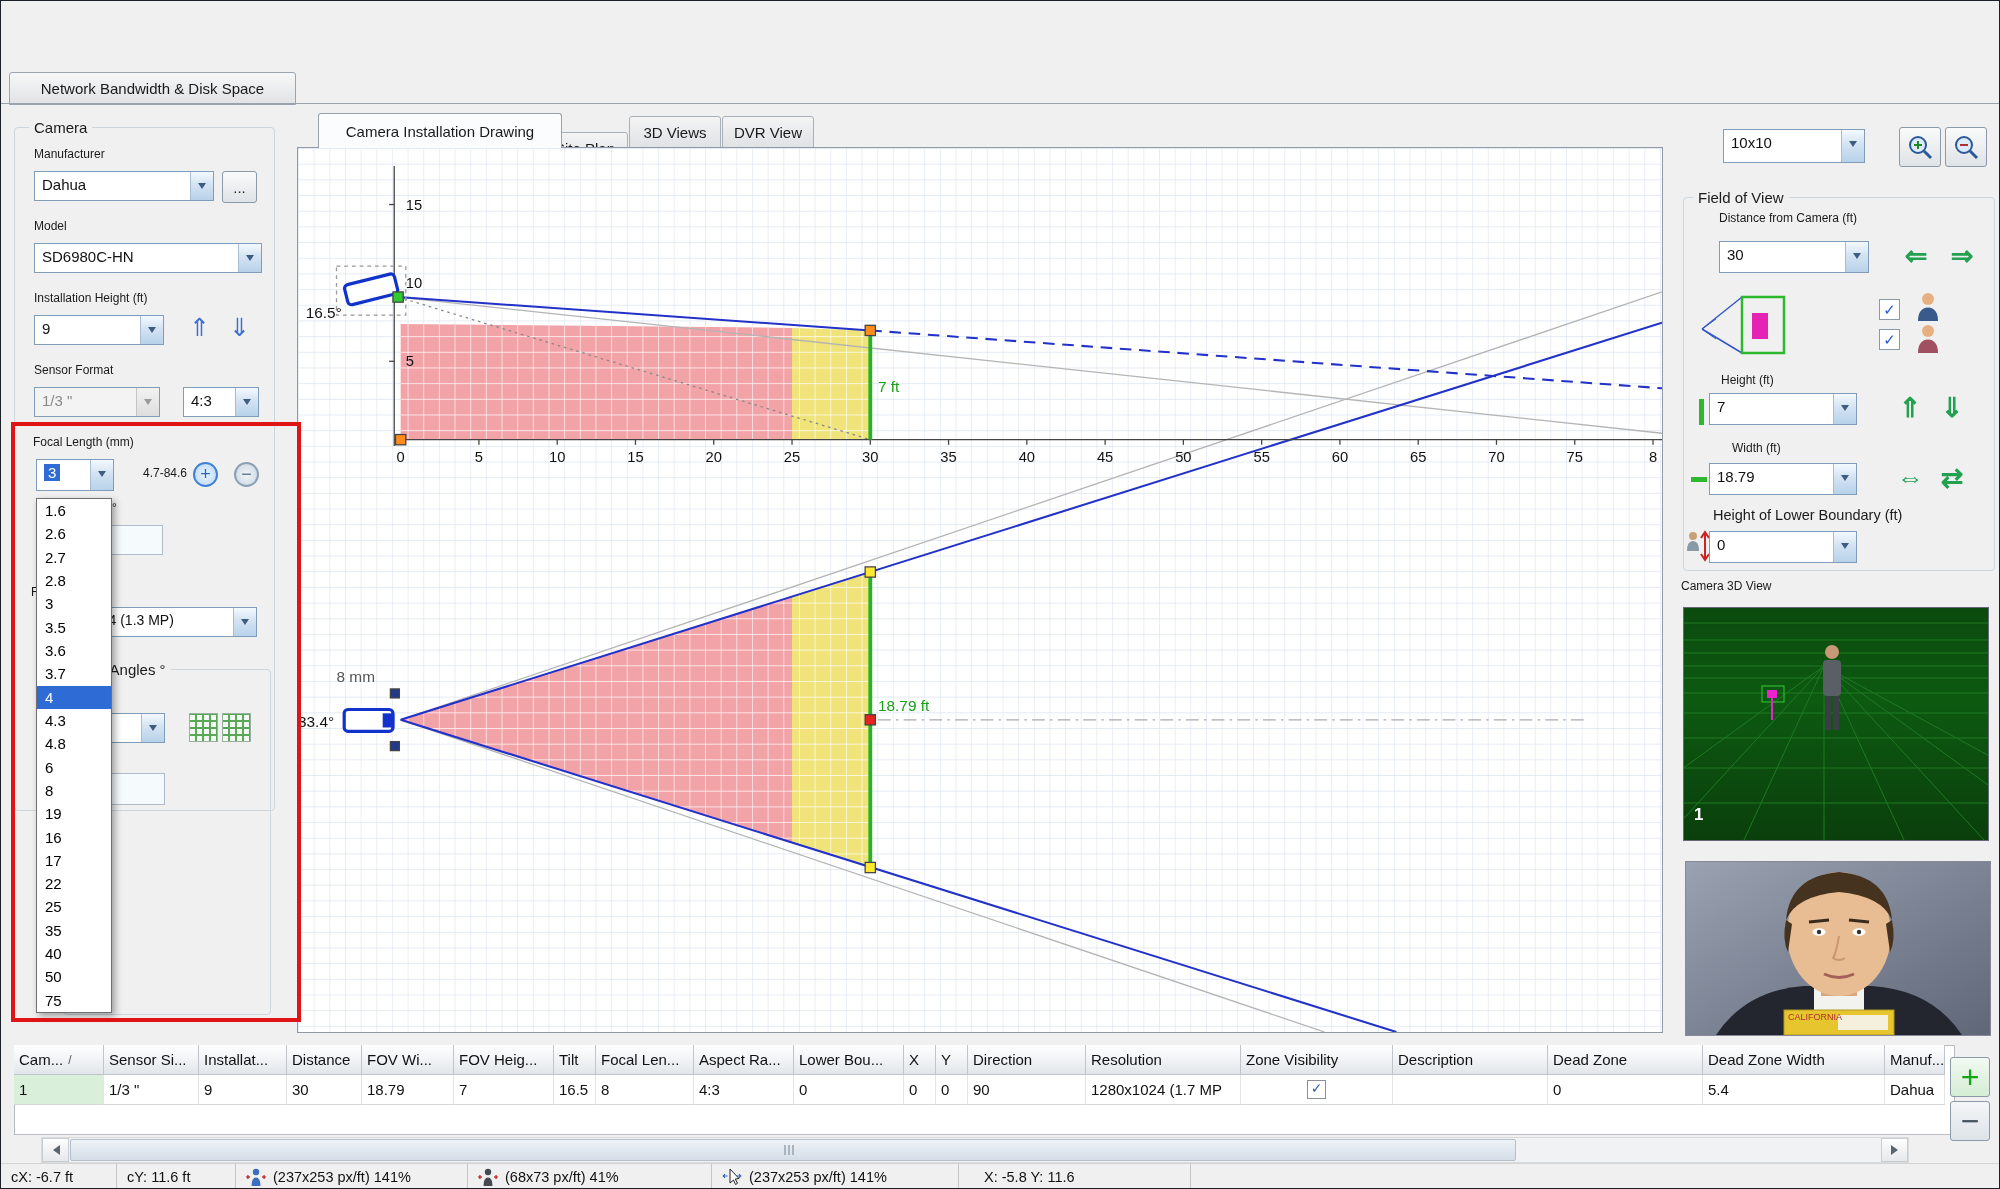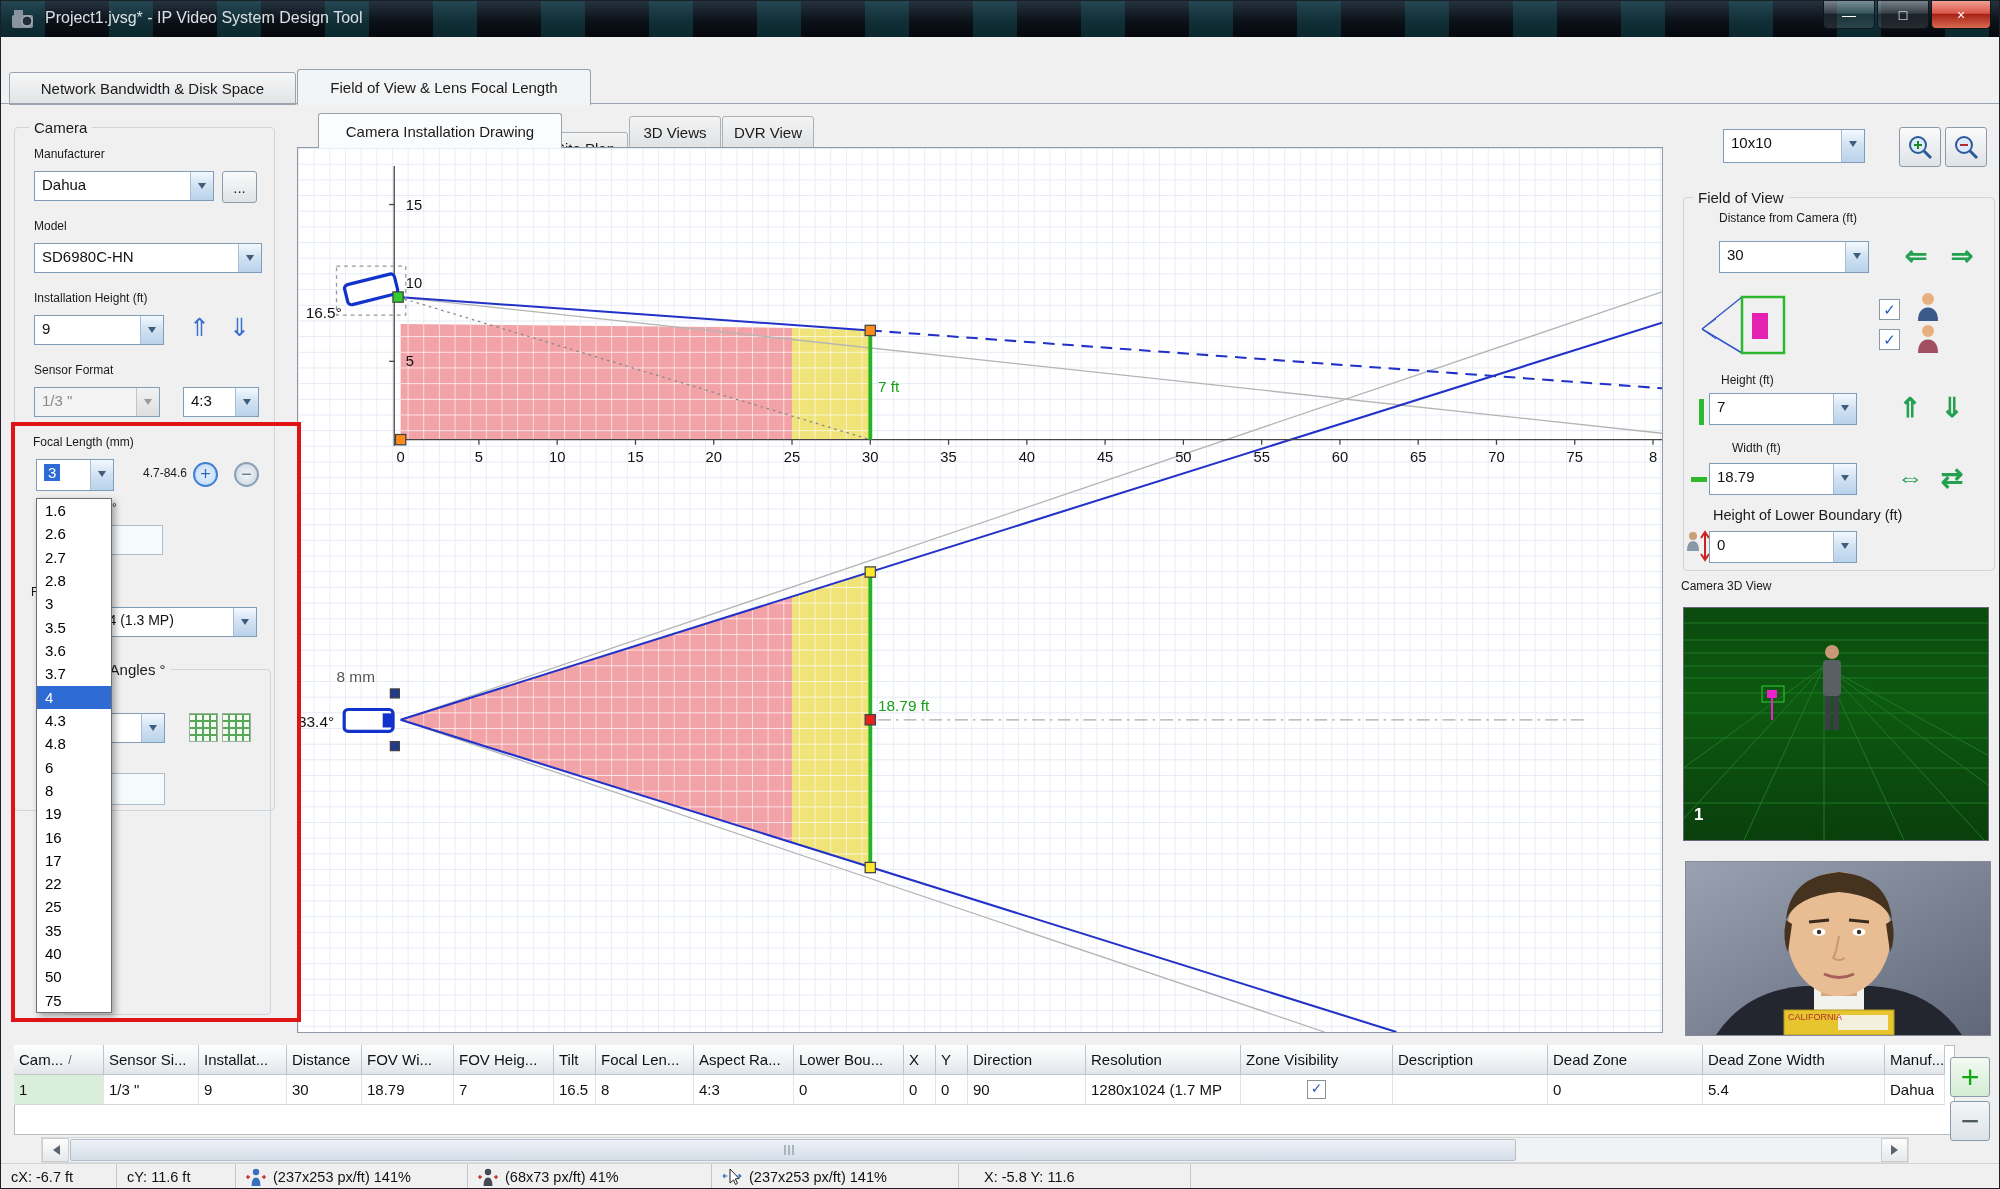--- a/index.html
+++ b/index.html
@@ -99,44 +99,24 @@
   
   #statusbar{position:absolute;left:0;top:1162px;width:2000px;height:27px;background:#f0f0f0;border-top:1px solid #d4d4d4;
     display:flex;font-size:14.5px;color:#111;box-sizing:border-box;}
   .sseg{border-right:1px solid #c6c6c6;display:flex;align-items:center;padding-left:10px;gap:7px;box-sizing:border-box;white-space:nowrap;}
 </style>
 </head>
 <body>
 
 <div id="app">
 
-  <div id="titlebar">
-    <svg class="abs" style="left:9px;top:5px;" width="26" height="26" viewBox="0 0 26 26">
-      <rect x="2" y="9" width="21" height="13" rx="2" fill="#8a94a0"></rect>
-      <rect x="4" y="4" width="9" height="6" fill="#8a94a0"></rect>
-      <circle cx="17" cy="15" r="5" fill="#222c38" stroke="#c4ccd4"></circle>
-    </svg>
-    <span id="title-text">Project1.jvsg* - IP Video System Design Tool</span>
-    <div id="winbtns">
-      <div class="wbtn">
-          <span>—</span>
-        </div>
-      <div class="wbtn">
-          <span>□</span>
-        </div>
-      <div class="wbtn close">
-          <span>×</span>
-        </div>
-    </div>
-  </div>
 
 
   <div id="tabline"></div>
   <div class="mtab inactive">Network Bandwidth &amp; Disk Space</div>
-  <div class="mtab active">Field of View &amp; Lens Focal Length</div>
 
   <div class="gbox" style="left:13px;top:126px;width:259px;height:682px;"></div>
   <span class="glabel" style="left:28px;top:118px;">Camera</span>
 
   <span class="label" style="left:33px;top:146px;">Manufacturer</span>
   <div class="combo" style="left:33px;top:170px;width:180px;height:30px;">
     <span class="val">Dahua</span>
     <span class="cbtn">
         <i class="tri"></i>
       </span>

